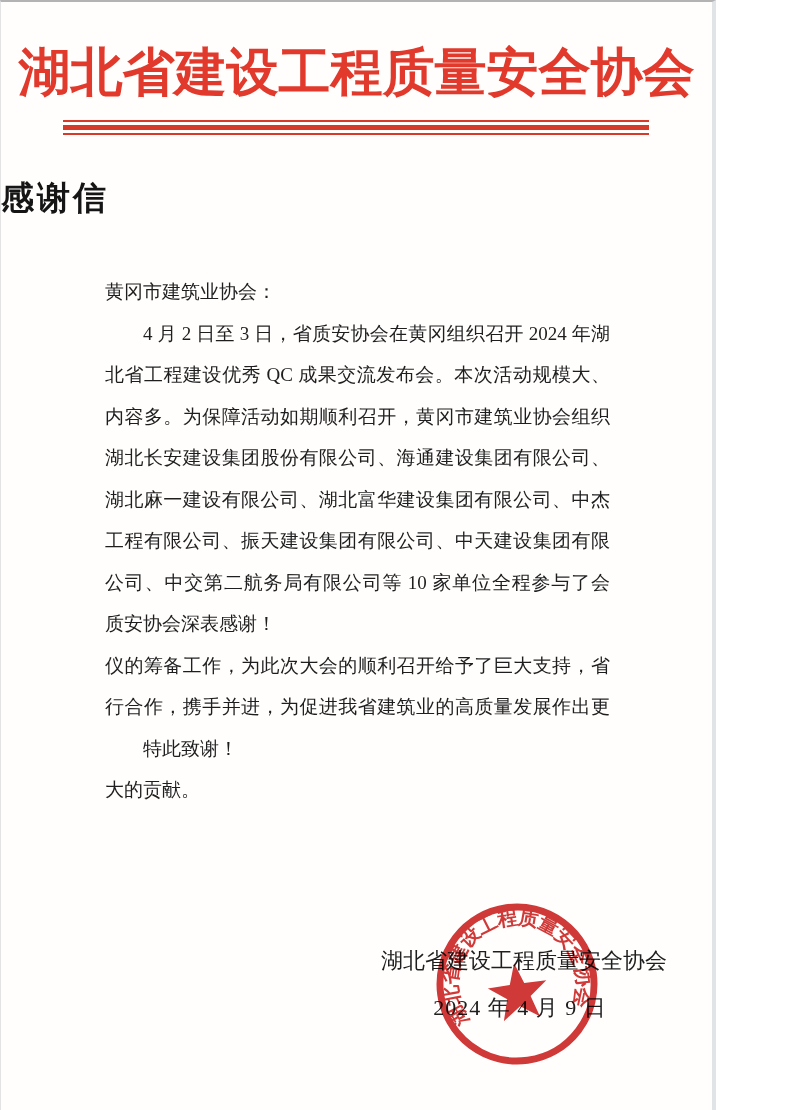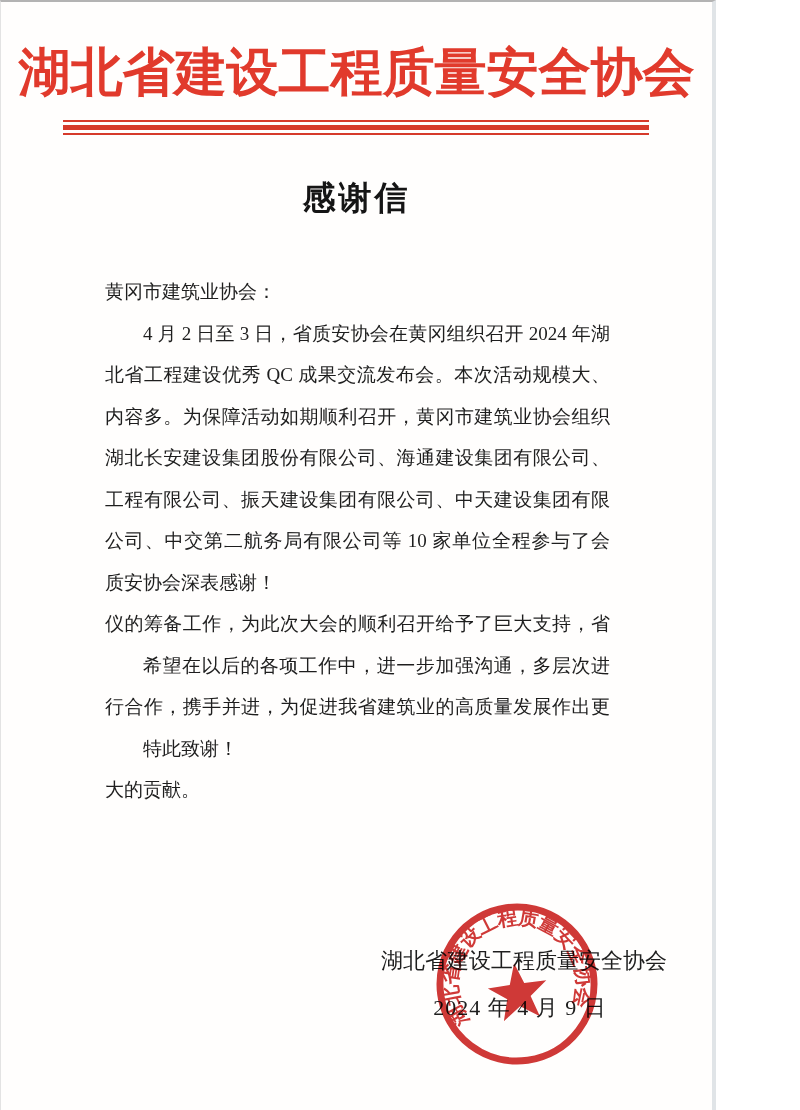--- a/index.html
+++ b/index.html
@@ -30,21 +30,20 @@
   }
   .rule-wrap { position: absolute; top: 118px; left: 62px; right: 63px; }
   .rule-thin-1 { height: 2px; background: #d63a2b; }
   .rule-thick  { height: 5px; background: #d63a2b; margin-top: 3px; }
   .rule-thin-2 { height: 2px; background: #d63a2b; margin-top: 3px; }
 
   
   .letter-title {
     position: absolute;
     top: 174px; left: 0; right: 0;
-    text-align: center;
     font-size: 33px;
     font-weight: bold;
     color: #151515;
     letter-spacing: 3px;
   }
 
   
   .letter-body {
     position: absolute;
     top: 269px; left: 104px; right: 102px;
@@ -93,25 +92,25 @@
   </div>
 
   <div class="letter-title">感谢信</div>
 
   <div class="letter-body">
     <div class="bline short">黄冈市建筑业协会：</div>
     <div class="bline indent">4 月 2 日至 3 日，省质安协会在黄冈组织召开 2024 年湖</div>
     <div class="bline">北省工程建设优秀 QC 成果交流发布会。本次活动规模大、</div>
     <div class="bline">内容多。为保障活动如期顺利召开，黄冈市建筑业协会组织</div>
     <div class="bline">湖北长安建设集团股份有限公司、海通建设集团有限公司、</div>
+    <div class="bline">湖北麻一建设有限公司、湖北富华建设集团有限公司、中杰</div>
     <div class="bline">工程有限公司、振天建设集团有限公司、中天建设集团有限</div>
     <div class="bline">公司、中交第二航务局有限公司等 10 家单位全程参与了会</div>
     <div class="bline short">质安协会深表感谢！</div>
     <div class="bline">仪的筹备工作，为此次大会的顺利召开给予了巨大支持，省</div>
-    <div class="bline indent">希望在以后的各项工作中，进一步加强沟通，多层次进</div>
     <div class="bline">行合作，携手并进，为促进我省建筑业的高质量发展作出更</div>
     <div class="bline short indent">特此致谢！</div>
     <div class="bline short">大的贡献。</div>
   </div>
 
   <div class="signature">
     <div class="sig-org">湖北省建设工程质量安全协会</div>
     <div class="sig-date">2024 年 4 月 9 日</div>
   </div>
 

